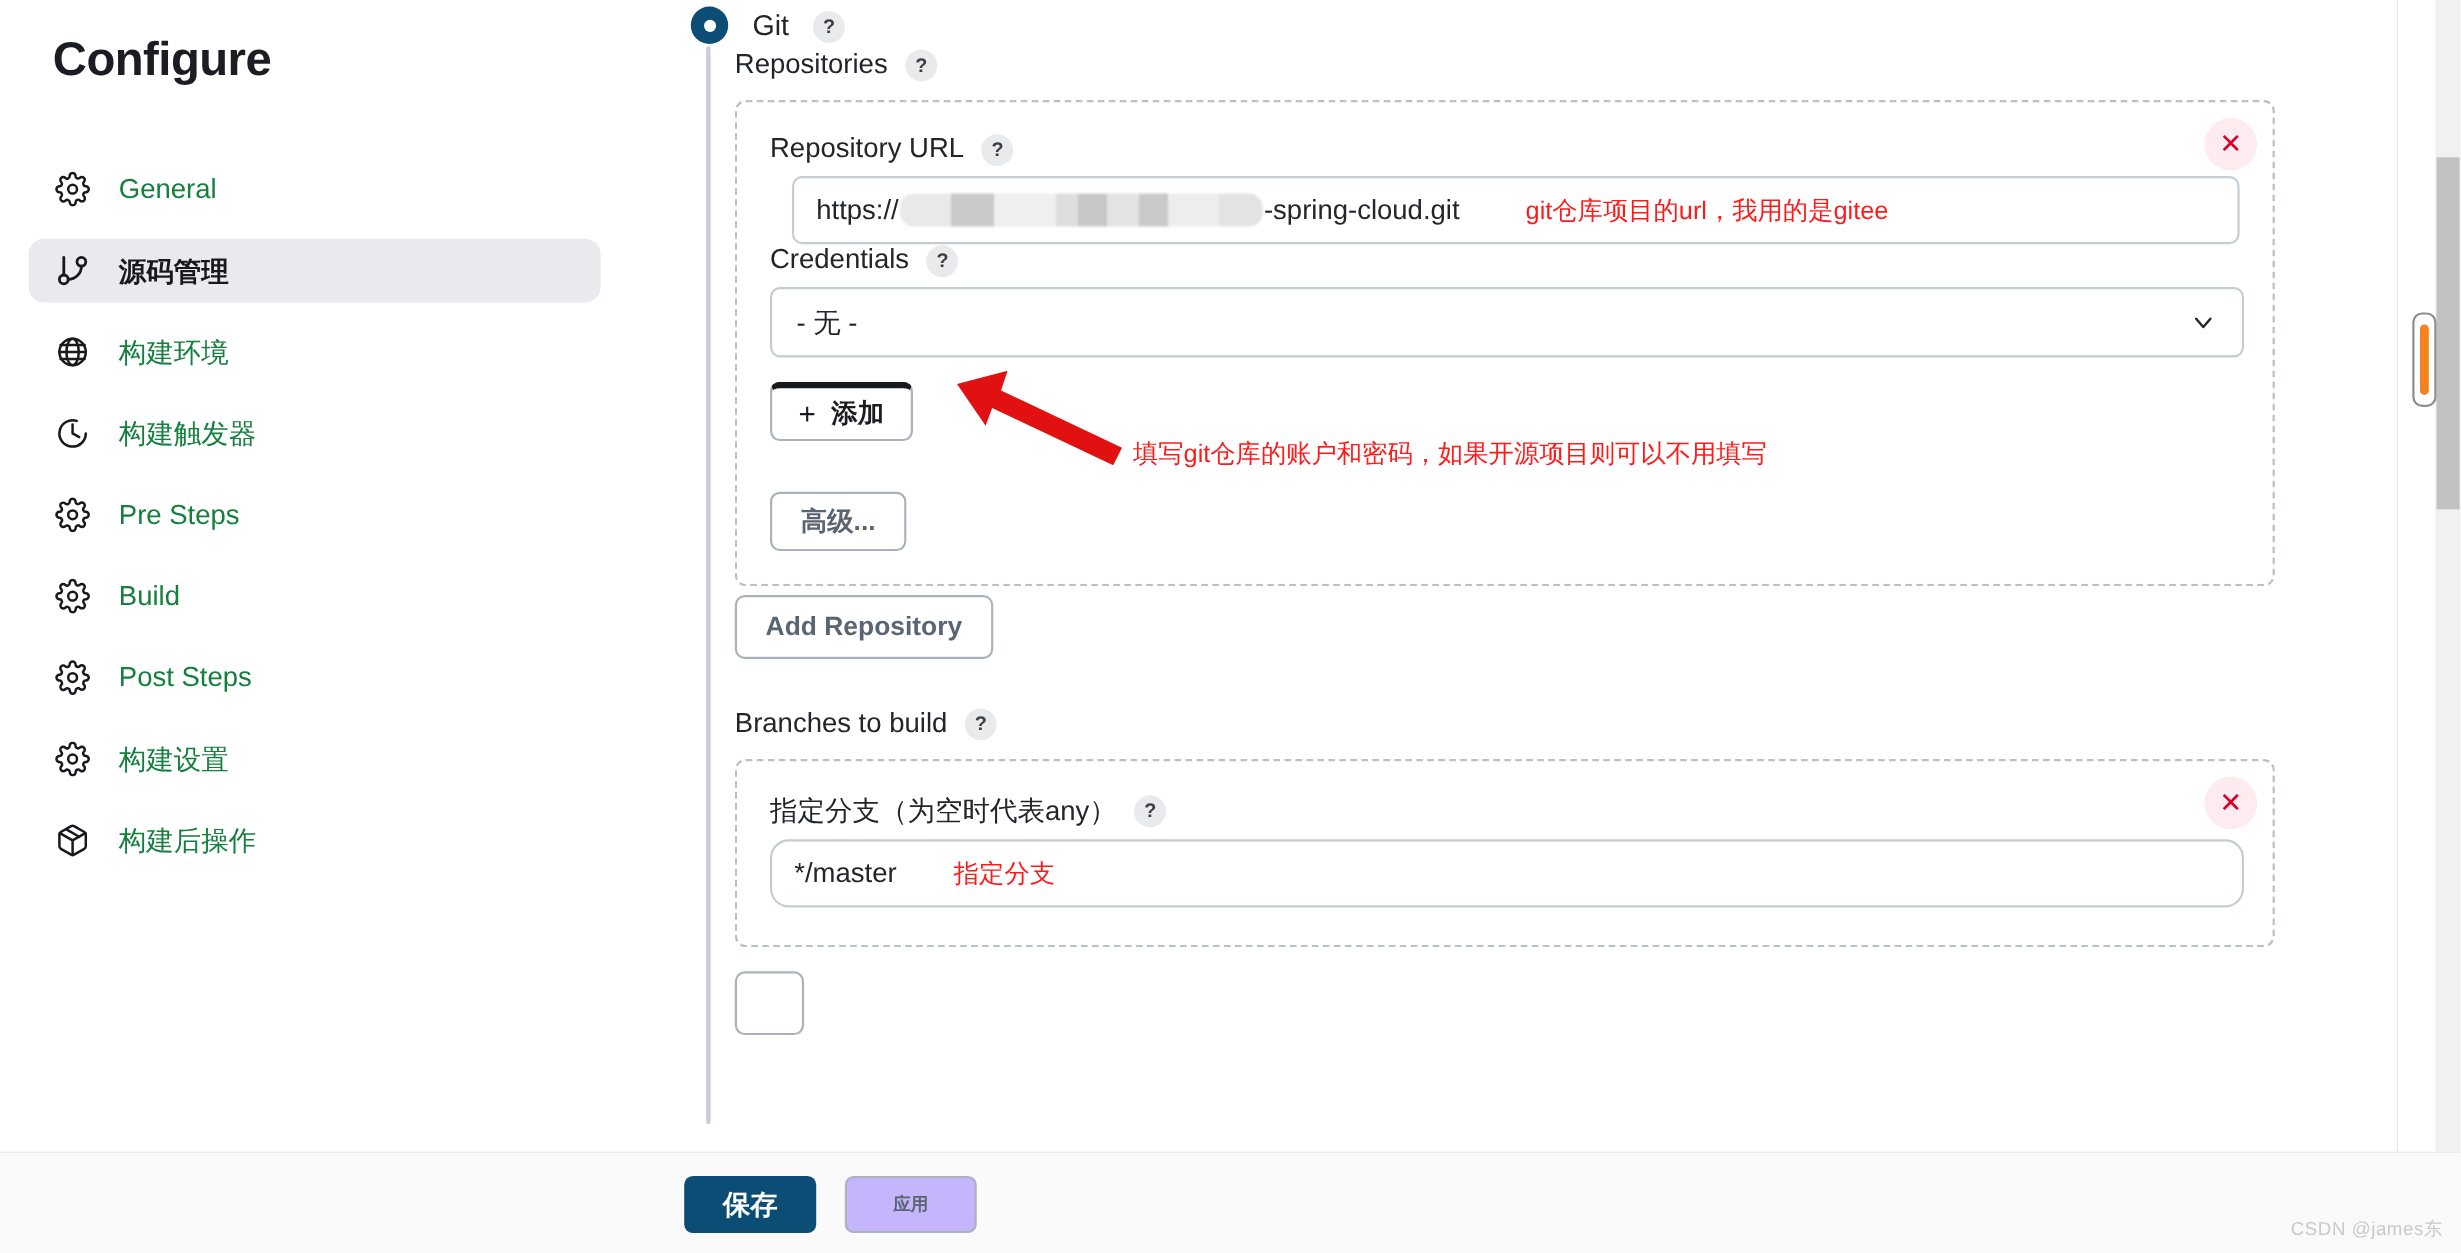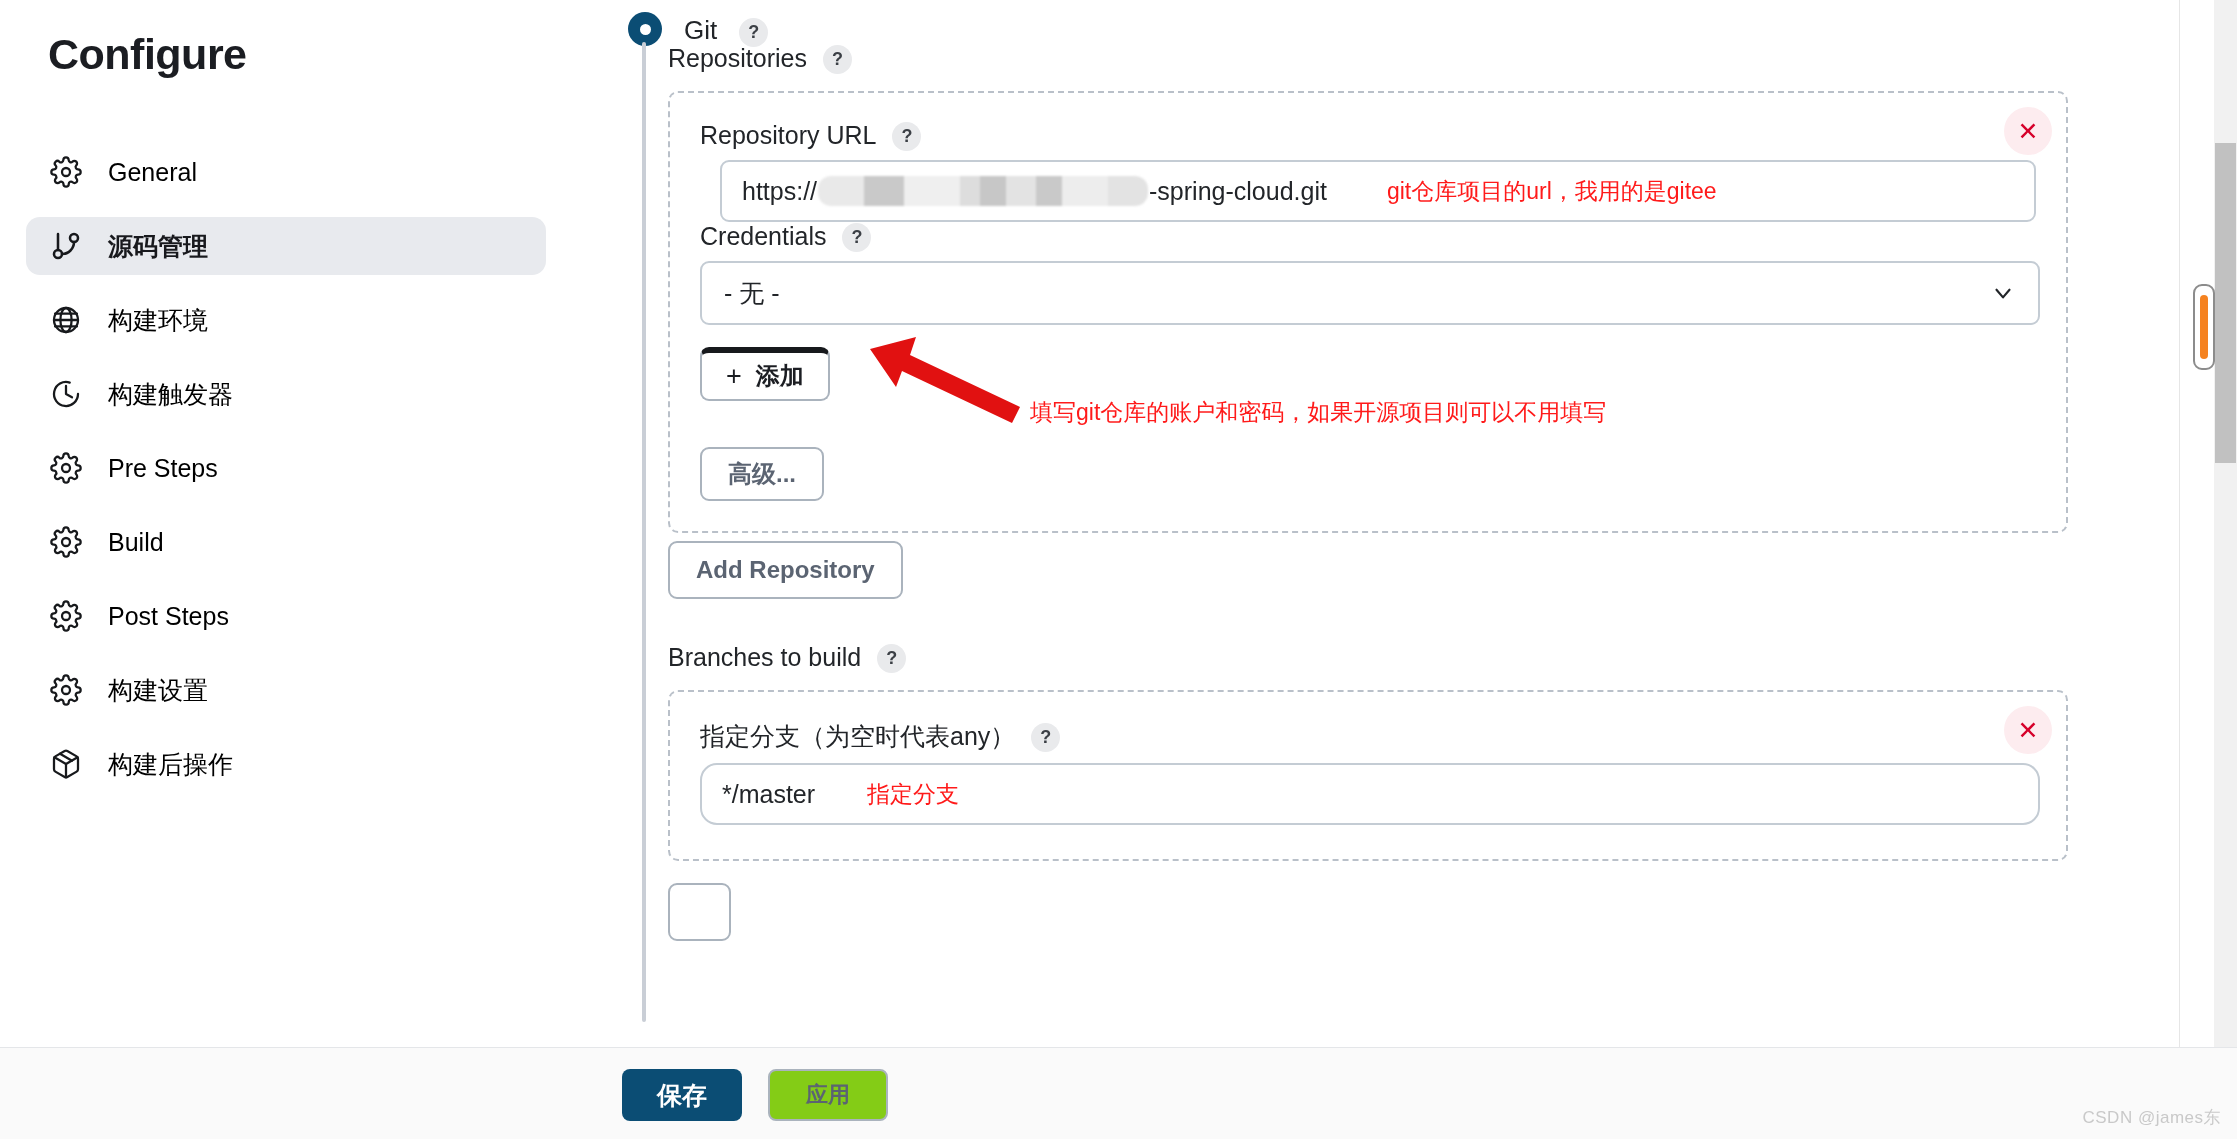--- a/index.html
+++ b/index.html
@@ -21,33 +21,33 @@
     position: absolute; left: 48px; top: 30px;
     font-size: 43px; font-weight: 700; color: #1b1d22; letter-spacing: -0.5px;
   }
   #nav-list { position: absolute; left: 26px; top: 143px; width: 520px; }
   .nav-item {
     display: flex; align-items: center; gap: 26px;
     height: 58px; padding: 0 24px; border-radius: 14px;
     margin-bottom: 16px; cursor: pointer;
   }
   .nav-item.active { background: #e8eaee; }
-  .nav-label { font-size: 25px; color: #000000; white-space: nowrap; }
+  .nav-label { font-size: 25px; color: #15803d; white-space: nowrap; }
   .nav-item.active .nav-label { font-weight: 700; color:#18191d; }
   .nav-icon { width: 32px; height: 32px; flex: 0 0 32px; display:block; }
   .nav-icon svg { width: 32px; height: 32px; display:block; }
 
   
   #main {
     position: absolute; left: 600px; top: 0; width: 1580px; height: 1139px;
     background: #ffffff; overflow: hidden;
   }
   #scm-header {
     position: absolute; left: 28px; top: 0px;
-    display: flex; align-items: flex-end; gap: 22px; height: 46px;
+    display: flex; align-items: center; gap: 22px; height: 46px;
   }
   .radio-on {
     width: 34px; height: 34px; border-radius: 50%;
     background: #0b4d74; display:flex; align-items:center; justify-content:center;
   }
   .radio-on i { width: 11px; height: 11px; border-radius: 50%; background:#fff; display:block; }
   .scm-name { font-size: 26px; color: #222529; }
 
   .help-badge {
     display:inline-flex; align-items:center; justify-content:center;
@@ -145,22 +145,22 @@
   }
   #btn-save {
     position: absolute; left: 622px; top: 21px;
     width: 120px; height: 52px; border-radius: 8px;
     background: #0b4d74; color: #fff; border: none;
     font-size: 25px; font-weight: 700; cursor:pointer; font-family: inherit;
   }
   #btn-apply {
     position: absolute; left: 768px; top: 21px;
     width: 120px; height: 52px; border-radius: 8px;
-    background: #84cc16; color: #5b6472; border: 2px solid #aab3bd;
-    font-size: 22px; font-weight: 700; cursor:pointer; font-family: inherit;
+    background: #c4b5fd; color: #5b6472; border: 2px solid #aab3bd;
+    font-size: 16px; font-weight: 700; cursor:pointer; font-family: inherit;
   }
   #watermark {
     position: absolute; right: 16px; bottom: 10px;
     font-size: 17px; color: #c9c9c9; letter-spacing: .5px;
   }
 
   
   #page-scroll-track {
     position: absolute; right: 0; top: 0; width: 23px; height: 1139px;
     background: #f1f1f1;

